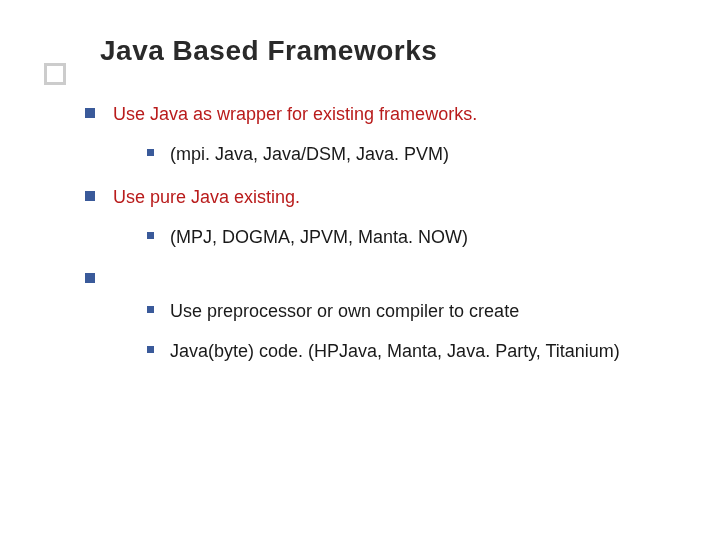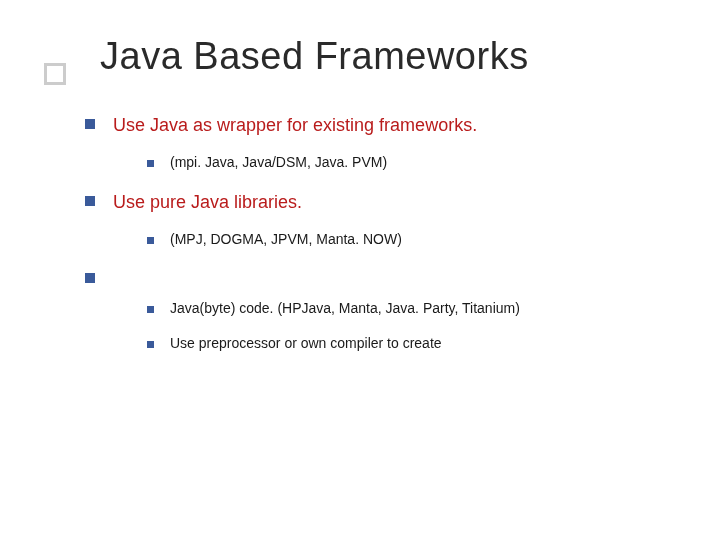--- a/index.html
+++ b/index.html
@@ -25,22 +25,22 @@
     .title-accent {
       position: absolute;
       left: -6px;
       top: 28px;
       width: 22px;
       height: 22px;
       border: 3px solid #cccccc;
       background: transparent;
     }
     .title {
-      font-size: 38px;
-      font-weight: normal;
+      font-size: 28px;
+      font-weight: bold;
       color: #2a2a2a;
       font-family: Verdana, Geneva, sans-serif;
       margin-left: 50px;
       letter-spacing: 0.5px;
     }
     .content {
       margin-left: 35px;
       margin-top: 10px;
     }
     .level1 {
@@ -74,21 +74,21 @@
       flex-shrink: 0;
       margin-top: 7px;
       margin-right: 16px;
     }
     .text1 {
       font-size: 18px;
       color: #b91c1c;
       line-height: 1.35;
     }
     .text2 {
-      font-size: 14px;
+      font-size: 18px;
       color: #1a1a1a;
       line-height: 1.35;
     }
   </style>
 </head>
 <body>
 
 <div class="slide">
   <div class="title-wrap">
     <div class="title-accent"></div>
@@ -101,34 +101,34 @@
       <div class="bullet1"></div>
       <div class="text1">Use Java as wrapper for existing frameworks.</div>
     </div>
     <div class="level2">
       <div class="bullet2"></div>
       <div class="text2">(mpi. Java, Java/DSM, Java. PVM)</div>
     </div>
 
     <div class="level1">
       <div class="bullet1"></div>
-      <div class="text1">Use pure Java libraries.</div>
+      <div class="text1">Use pure Java existing.</div>
     </div>
     <div class="level2">
       <div class="bullet2"></div>
       <div class="text2">(MPJ, DOGMA, JPVM, Manta. NOW)</div>
     </div>
 
     <div class="level1">
       <div class="bullet1"></div>
     </div>
     <div class="level2">
       <div class="bullet2"></div>
-      <div class="text2">Java(byte) code.  (HPJava, Manta, Java. Party, Titanium)</div>
+      <div class="text2">Use preprocessor or own compiler to create</div>
     </div>
     <div class="level2">
       <div class="bullet2"></div>
-      <div class="text2">Use preprocessor or own compiler to create</div>
+      <div class="text2">Java(byte) code.  (HPJava, Manta, Java. Party, Titanium)</div>
     </div>
 
 
   </div>
 </div>
 
 </body></html>

